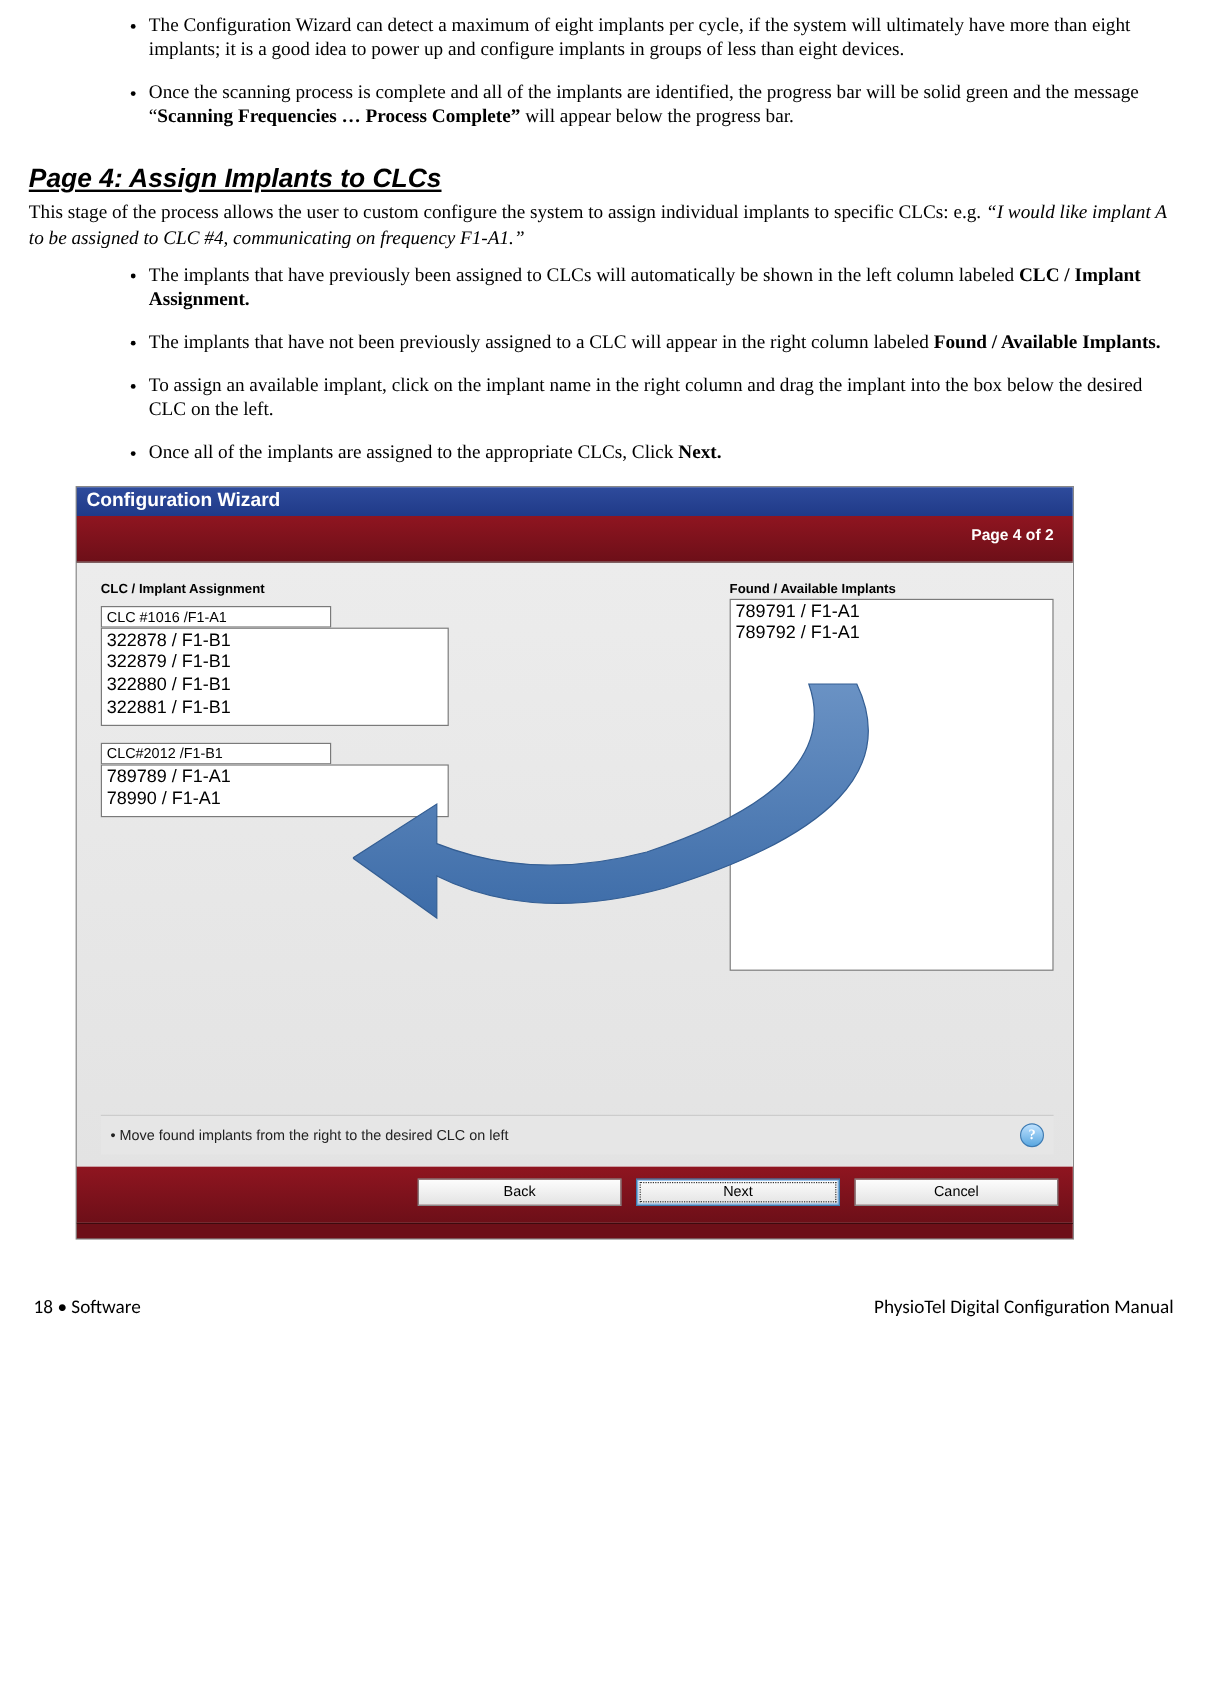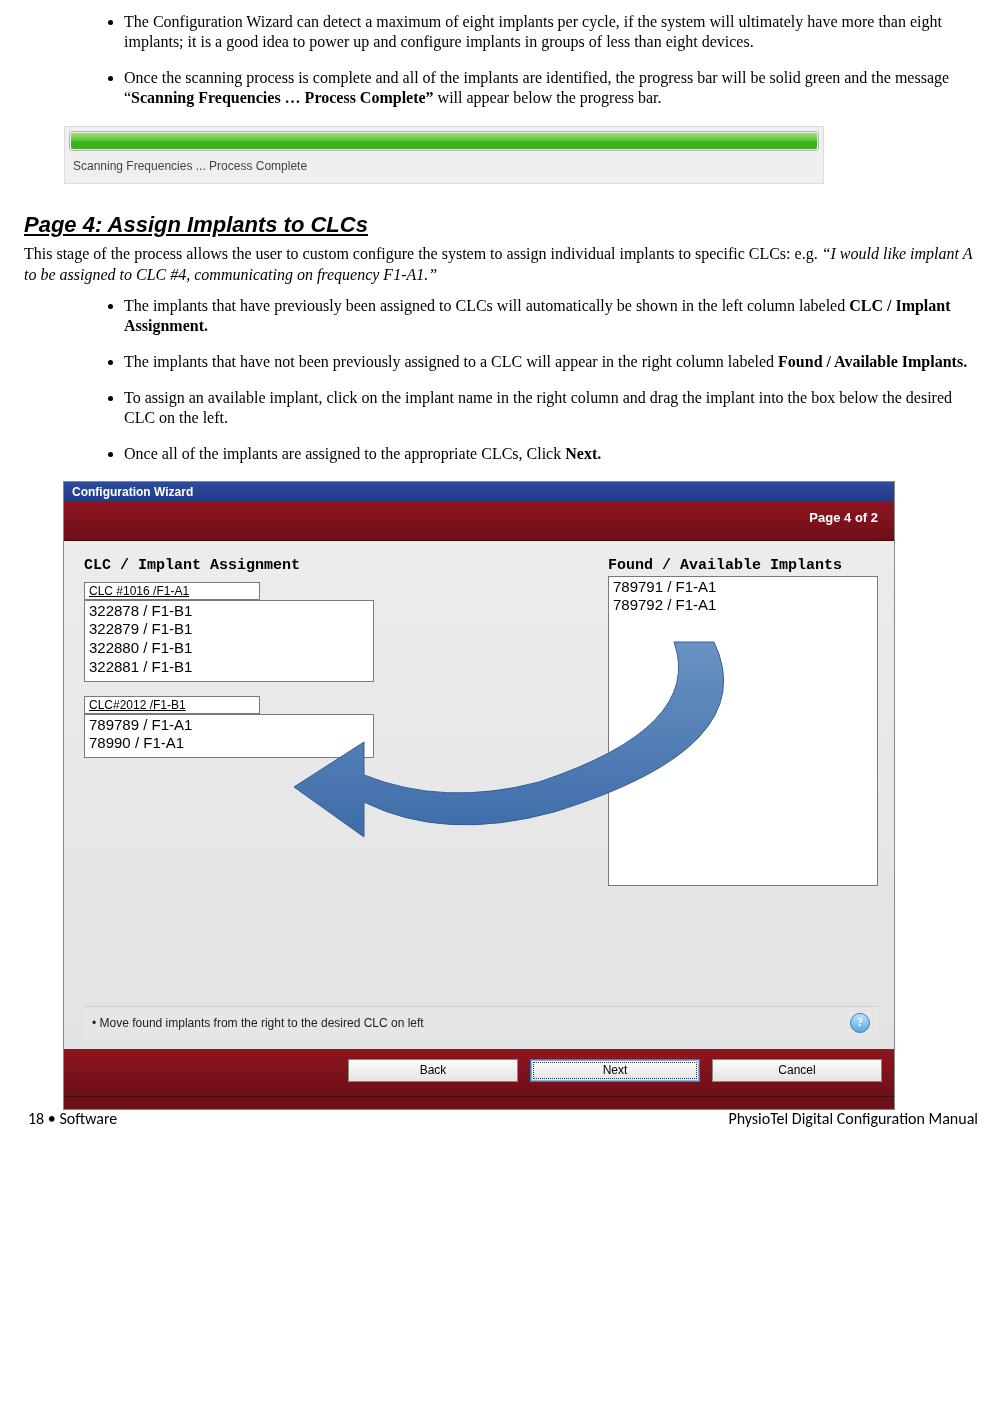--- a/index.html
+++ b/index.html
@@ -78,21 +78,21 @@
     width: 830px;
     font-family: "Segoe UI", Tahoma, Verdana, sans-serif;
     font-size: 13px;
     box-sizing: border-box;
     box-shadow: 0 0 0 1px #888;
   }
   .wiz-title {
     background: linear-gradient(to bottom,#2e4b9c,#203a88);
     color:#fff;
     font-weight: bold;
-    font-size: 12px;
+    font-size: 16px;
     padding: 3px 8px;
   }
   .wiz-red {
     background: linear-gradient(to bottom,#8f1520,#6d0f18);
     color:#fff;
     padding: 16px 16px 22px 22px;
     position: relative;
     border-bottom: 1px solid #3d0a0e;
   }
   .wiz-red .page-of {
@@ -100,40 +100,39 @@
   }
   .wiz-red .step-name { font-weight:bold; font-size:15px; }
 
   .wiz-body {
     background: linear-gradient(to bottom,#ececec,#e3e3e3);
     padding: 16px 16px 10px 20px;
     position: relative;
     min-height: 400px;
   }
   .col-head {
-    font-family: Liberation Mono, monospace;
+    font-family: Liberation Sans, sans-serif;
     font-weight: bold;
-    font-size: 15px;
+    font-size: 11px;
     color:#000;
     margin-bottom: 2px;
   }
   .columns { display:flex; gap: 60px; position:relative; }
   .col-left { width: 290px; }
   .col-right { width: 270px; margin-left: auto; }
 
   .clc-label {
     background:#fff;
     border:1px solid #7a7a7a;
     font-size: 12px;
     padding:1px 4px;
     display:inline-block;
-    width: 176px;
+    width: 192px;
     box-sizing: border-box;
     margin-top: 6px;
-    text-decoration: underline;
   }
   .listbox {
     background:#fff;
     border:1px solid #7a7a7a;
     font-size: 15px;
     padding: 1px 4px 4px 4px;
     width: 290px;
     min-height: 40px;
     box-sizing: border-box;
     line-height: 1.25;
@@ -186,44 +185,39 @@
     border-top: 1px solid #3d0a0e;
     color:#d77; font-size:9px; padding-left:6px;
   }
 
   
   .doc-footer {
     display:flex; justify-content:space-between;
     font-family: Calibri, Arial, sans-serif;
     font-size: 16px;
     color:#000;
+    margin-top: 48px;
     padding: 0 4px;
     gap: 17px;
   }
 </style>
 </head>
 <body>
 
 <div class="page">
 
   <ul class="top-list">
     <li>
       <span>The Configuration Wizard can detect a maximum of eight implants per cycle, if the system will ultimately have more than eight implants; it is a good idea to power up and configure implants in groups of less than eight devices.</span>
     </li>
     <li>
       <span>Once the scanning process is complete and all of the implants are identified, the progress bar will be solid green and the message “</span><span class="bold">Scanning Frequencies … Process Complete”</span><span> will appear below the progress bar.</span>
     </li>
   </ul>
 
-  <div class="shot-progress">
-    <div class="pbar-outer">
-      <div class="pbar-inner"></div>
-    </div>
-    <div class="pbar-text">Scanning Frequencies   ...   Process Complete</div>
-  </div>
 
 
   <h2 class="section-title">Page 4: Assign Implants to CLCs</h2>
 
   <p class="section-intro">
     <span>This stage of the process allows the user to custom configure the system to assign individual implants to specific CLCs: e.g. </span><span class="italic">“I would like implant A to be assigned to CLC #4, communicating on frequency F1-A1.”</span>
   </p>
 
   <ul class="top-list">
     <li>

